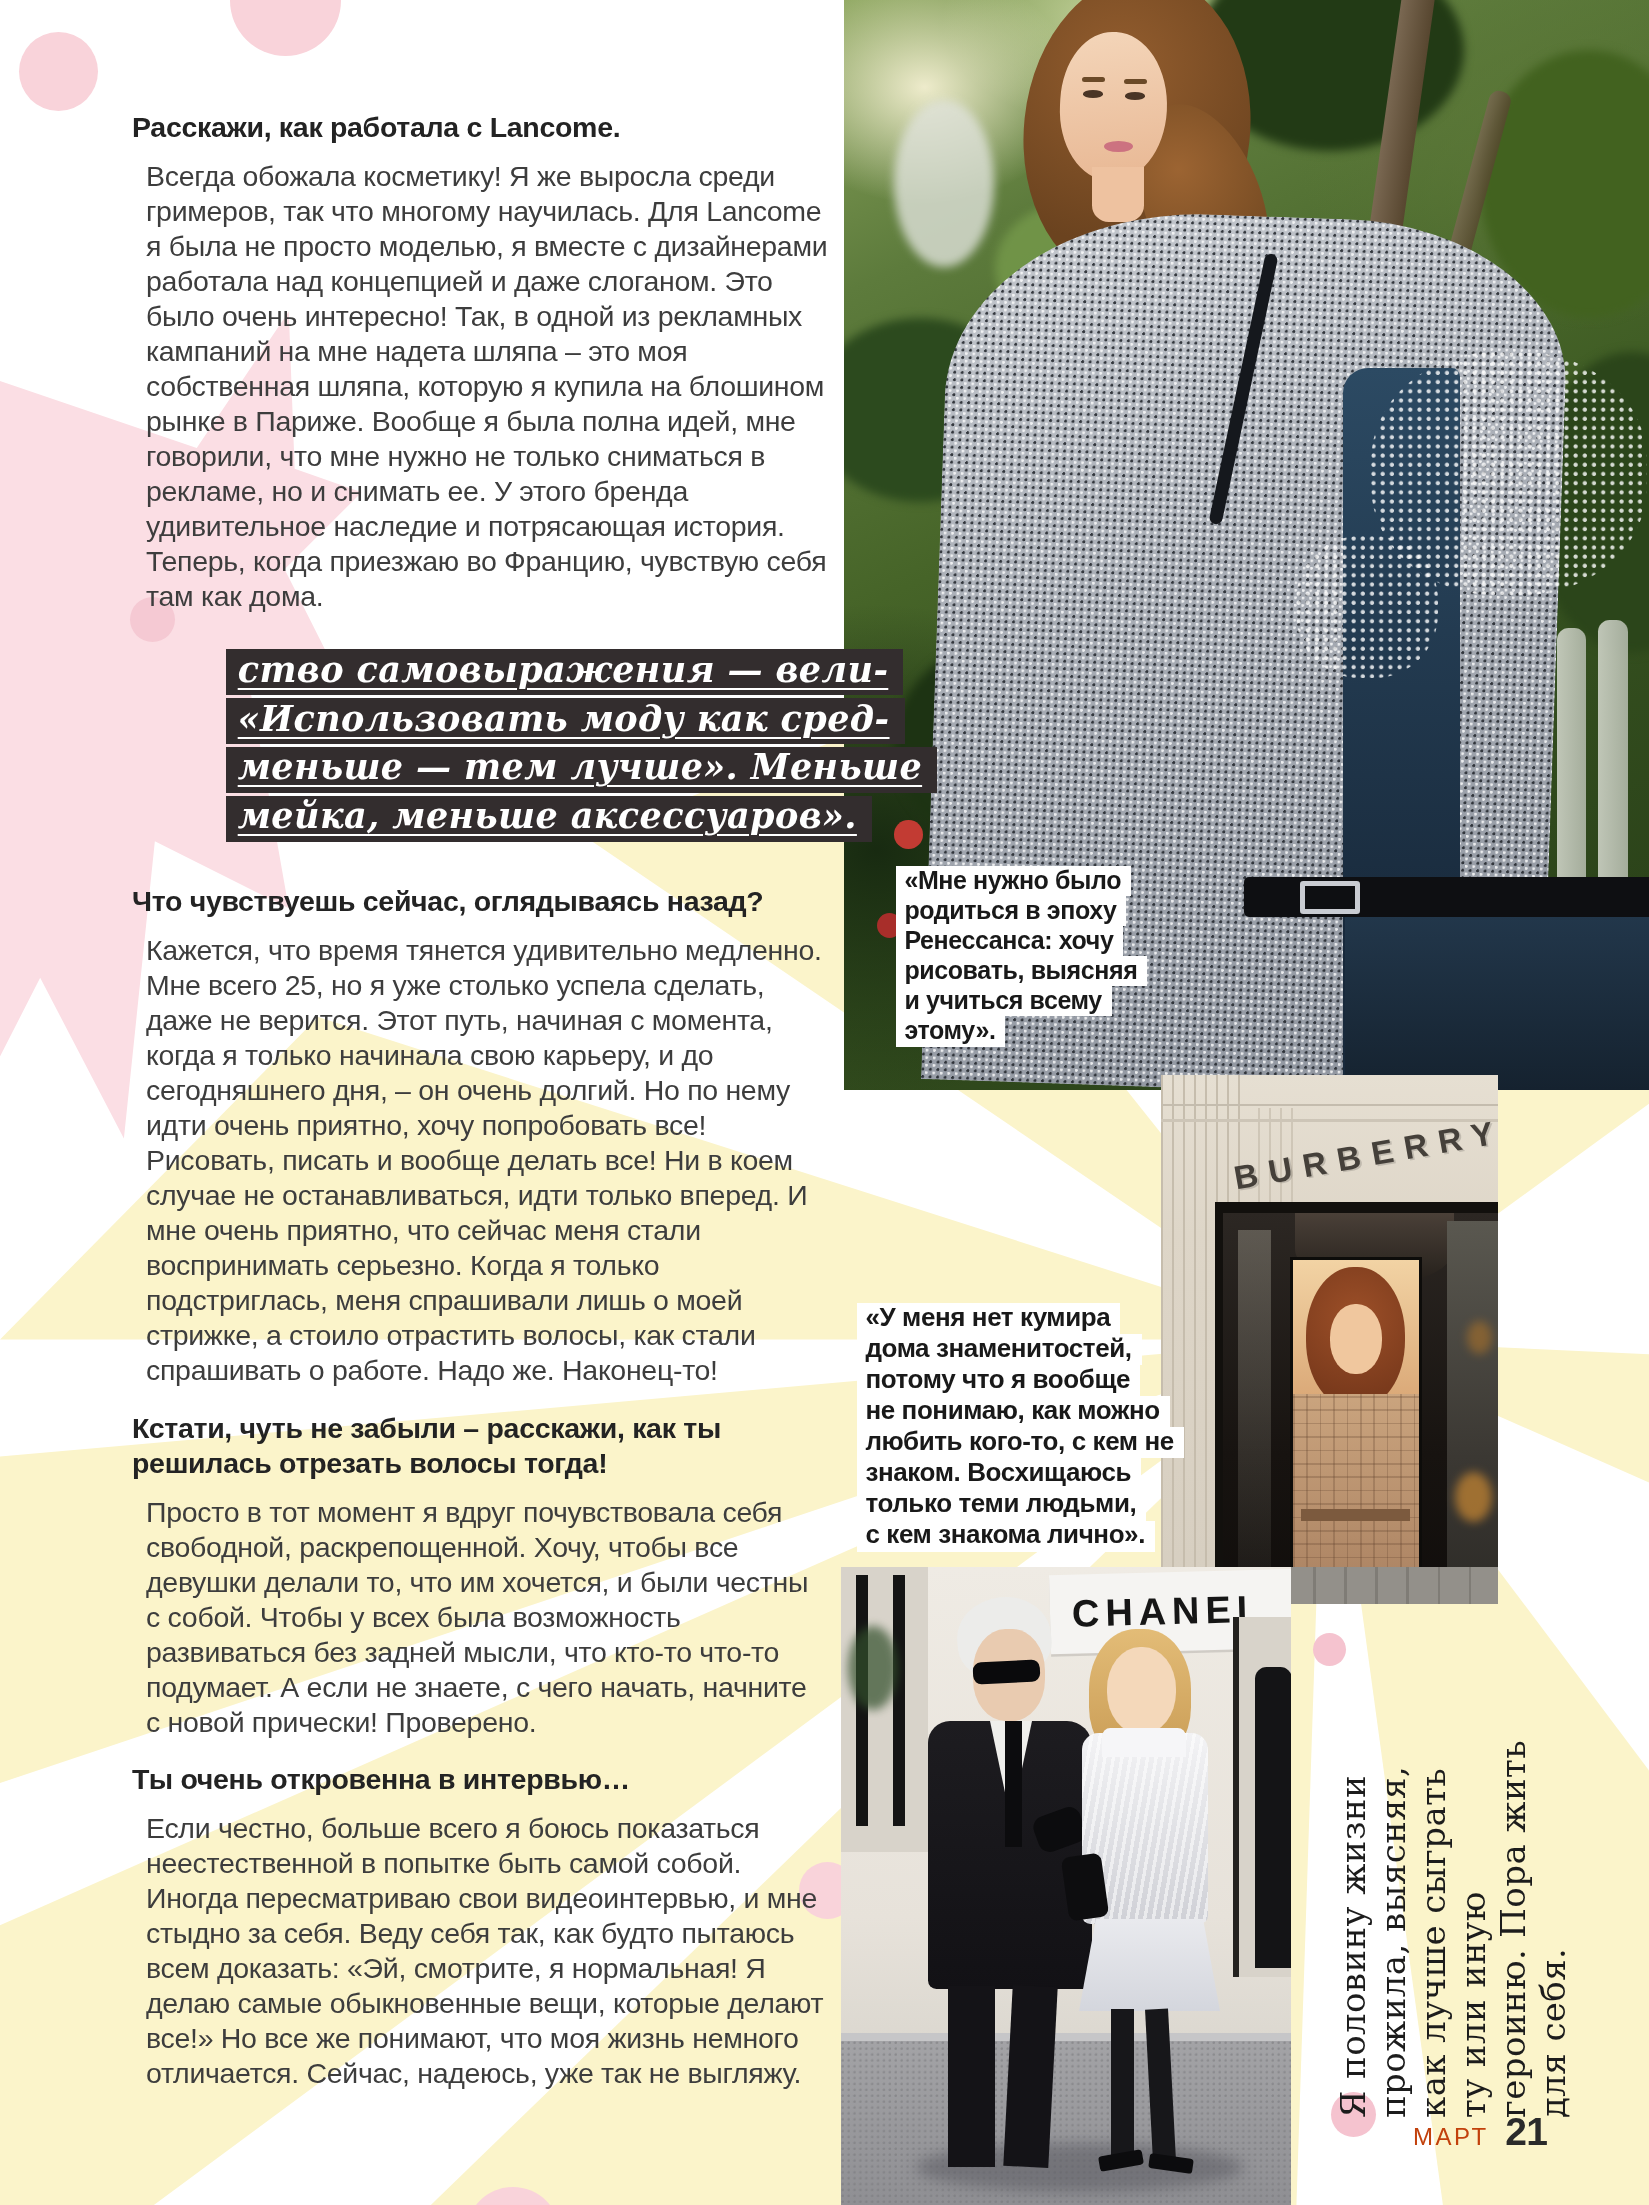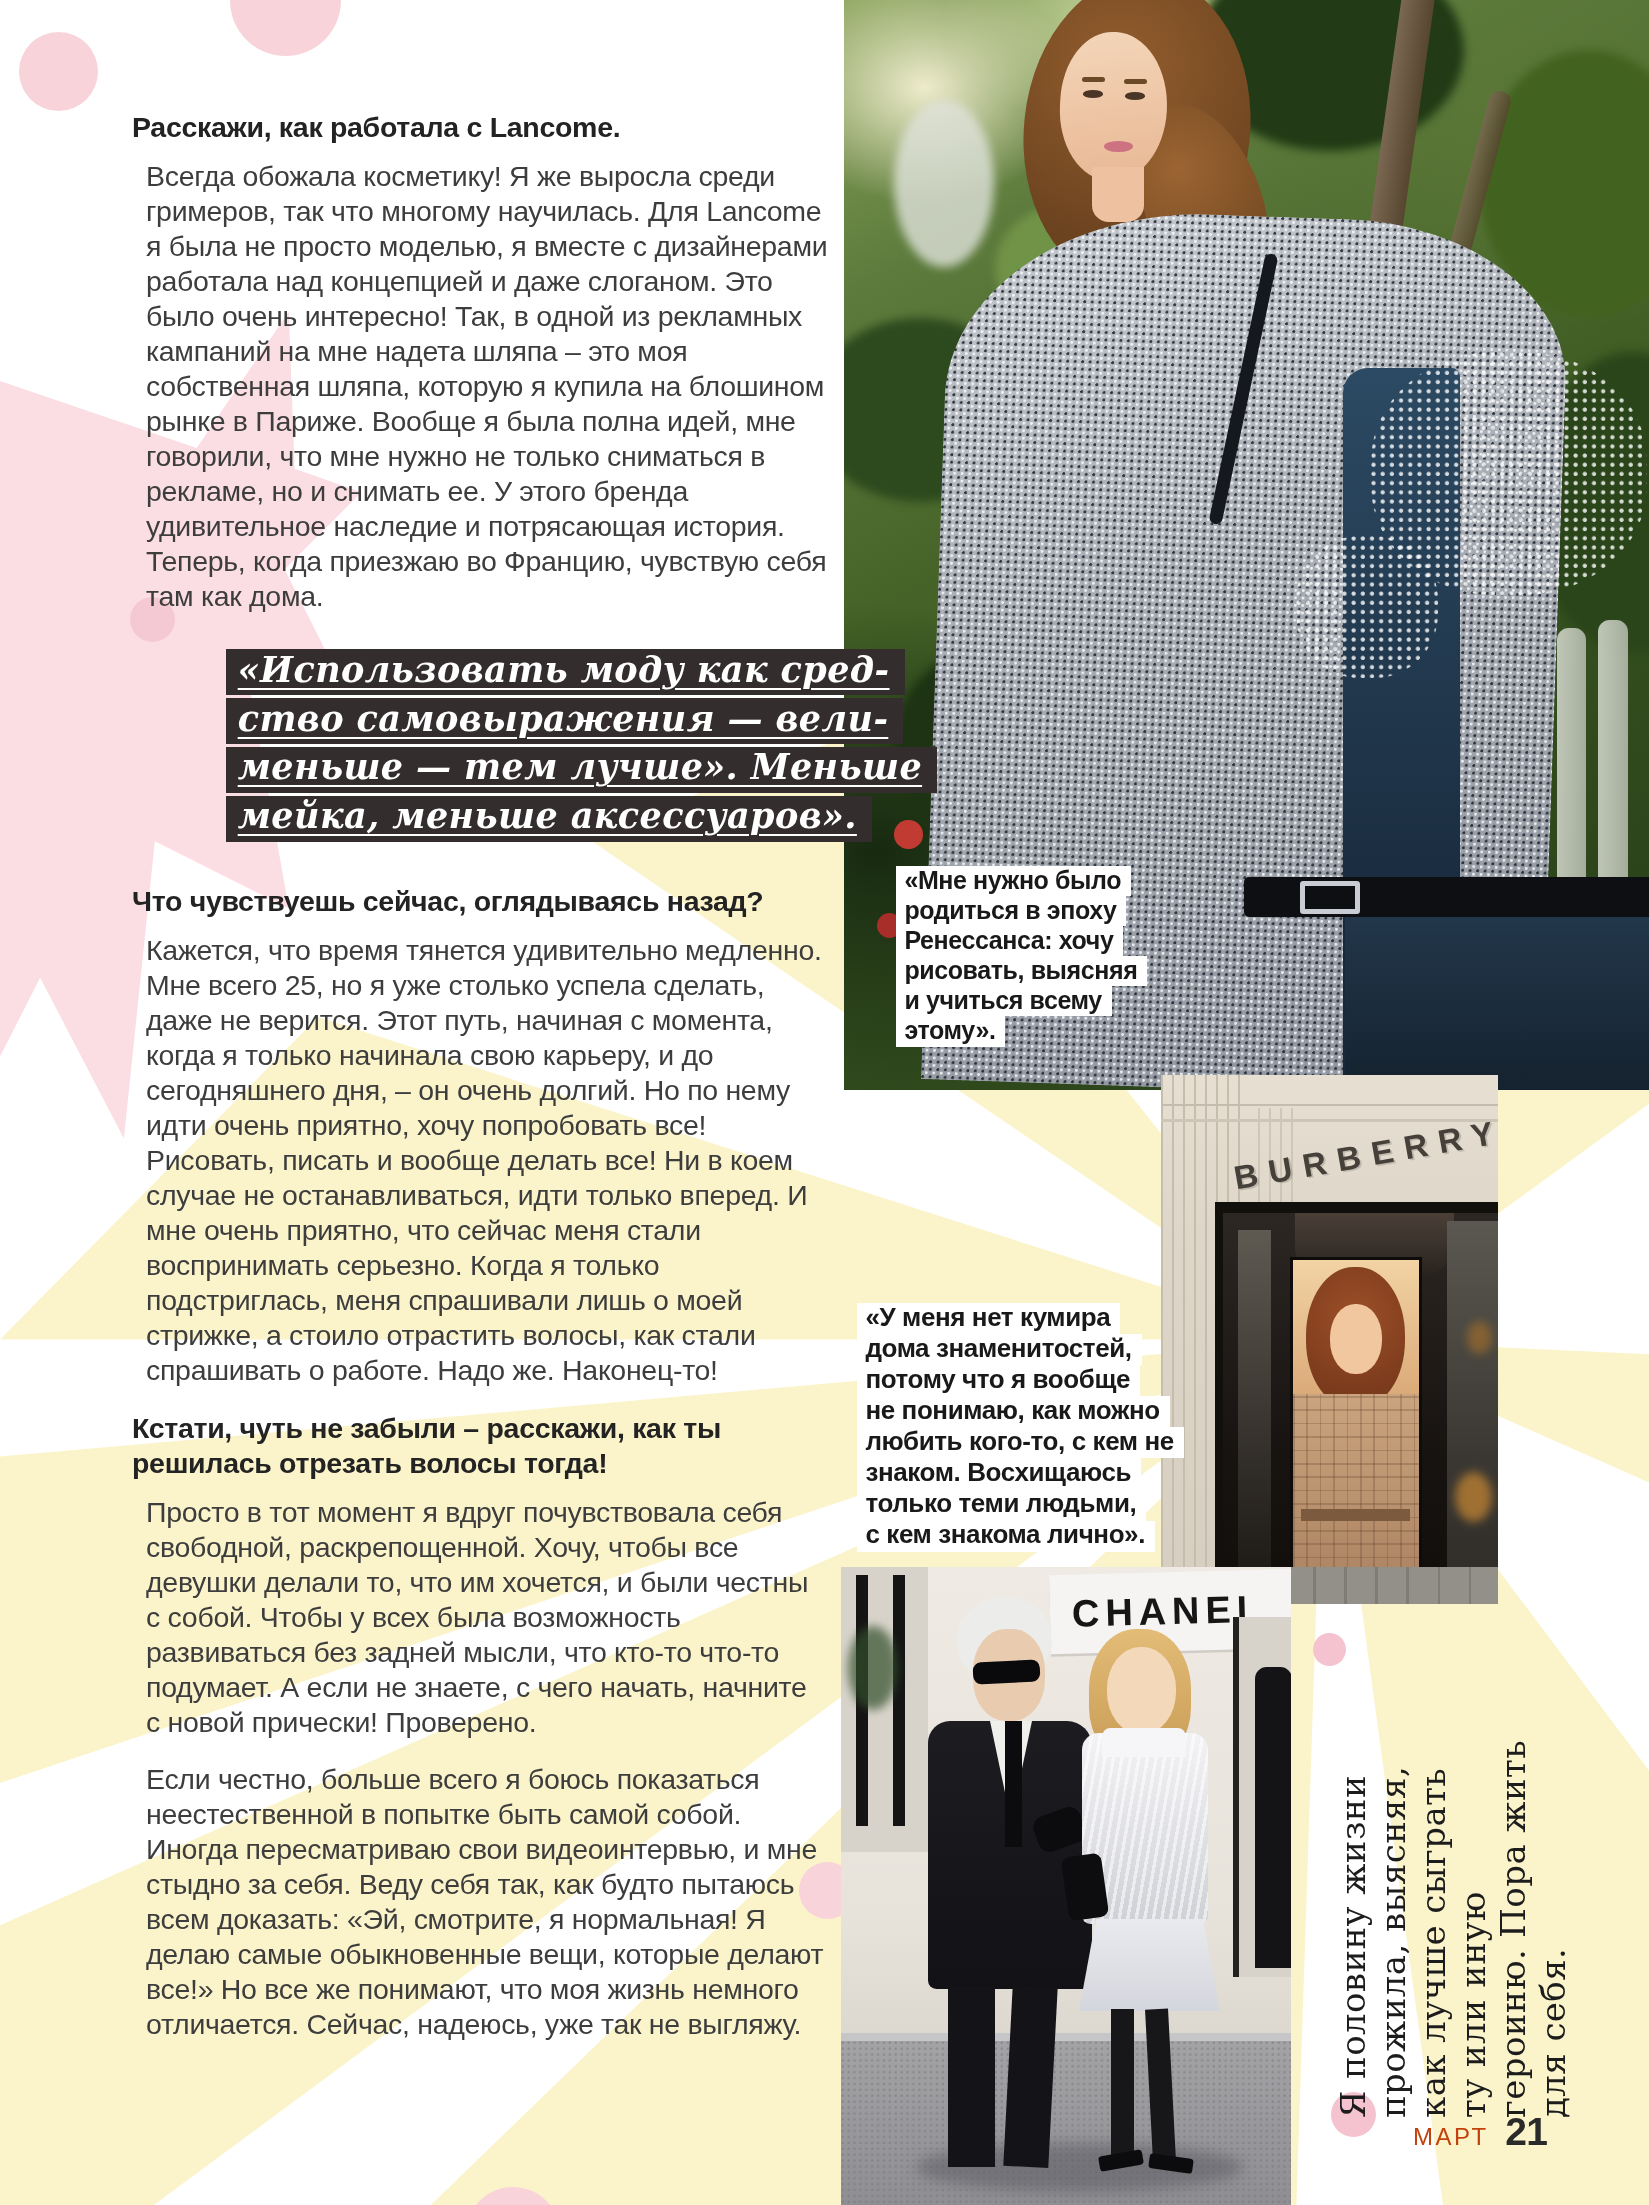--- a/index.html
+++ b/index.html
@@ -294,35 +294,36 @@
     <span class="num">21</span>
   </div>
 
   <div class="col">
     <div class="sec first">
       <p class="qhead">Расскажи, как работала с Lancome.</p>
       <p class="answer">Всегда обожала косметику! Я же выросла среди гримеров, так что многому научилась. Для Lancome я была не просто моделью, я вместе с дизайнерами работала над концепцией и даже слоганом. Это было очень интересно! Так, в одной из рекламных кампаний на мне надета шляпа – это моя собственная шляпа, которую я купила на блошином рынке в Париже. Вообще я была полна идей, мне говорили, что мне нужно не только сниматься в рекламе, но и снимать ее. У этого бренда удивительное наследие и потрясающая история. Теперь, когда приезжаю во Францию, чувствую себя там как дома.</p>
     </div>
 
     <div class="pull">
+        <span class="line">ство самовыражения — вели-</span>
         <span class="line">«Использовать моду как сред-</span>
-        <span class="line">ство самовыражения — вели-</span>
         <span class="line">меньше — тем лучше». Меньше</span>
         <span class="line">мейка, меньше аксессуаров».</span>
       </div>
 
     <div class="sec" style="margin-top:0;">
       <p class="qhead">Что чувствуешь сейчас, оглядываясь назад?</p>
       <p class="answer">Кажется, что время тянется удивительно медленно. Мне всего 25, но я уже столько успела сделать, даже не верится. Этот путь, начиная с момента, когда я только начинала свою карьеру, и до сегодняшнего дня, – он очень долгий. Но по нему идти очень приятно, хочу попробовать все! Рисовать, писать и вообще делать все! Ни в коем случае не останавливаться, идти только вперед. И мне очень приятно, что сейчас меня стали воспринимать серьезно. Когда я только подстриглась, меня спрашивали лишь о моей стрижке, а стоило отрастить волосы, как стали спрашивать о работе. Надо же. Наконец-то!</p>
     </div>
 
     <div class="sec">
       <p class="qhead">Кстати, чуть не забыли – расскажи, как ты решилась отрезать волосы тогда!</p>
       <p class="answer">Просто в тот момент я вдруг почувствовала себя свободной, раскрепощенной. Хочу, чтобы все девушки делали то, что им хочется, и были честны с собой. Чтобы у всех была возможность развиваться без задней мысли, что кто-то что-то подумает. А если не знаете, с чего начать, начните с  новой прически! Проверено.</p>
     </div>
 
     <div class="sec">
+      <p class="qhead">Ты очень откровенна в интервью…</p>
       <p class="answer">Если честно, больше всего я боюсь показаться неестественной в попытке быть самой собой. Иногда пересматриваю свои видеоинтервью, и мне стыдно за себя. Веду себя так, как будто пытаюсь всем доказать: «Эй, смотрите, я нормальная! Я делаю самые обыкновенные вещи, которые делают все!» Но все же понимают, что моя жизнь немного отличается. Сейчас, надеюсь, уже так не выгляжу.</p>
     </div>
   </div>
 
 </div>
 
 
 </body></html>

